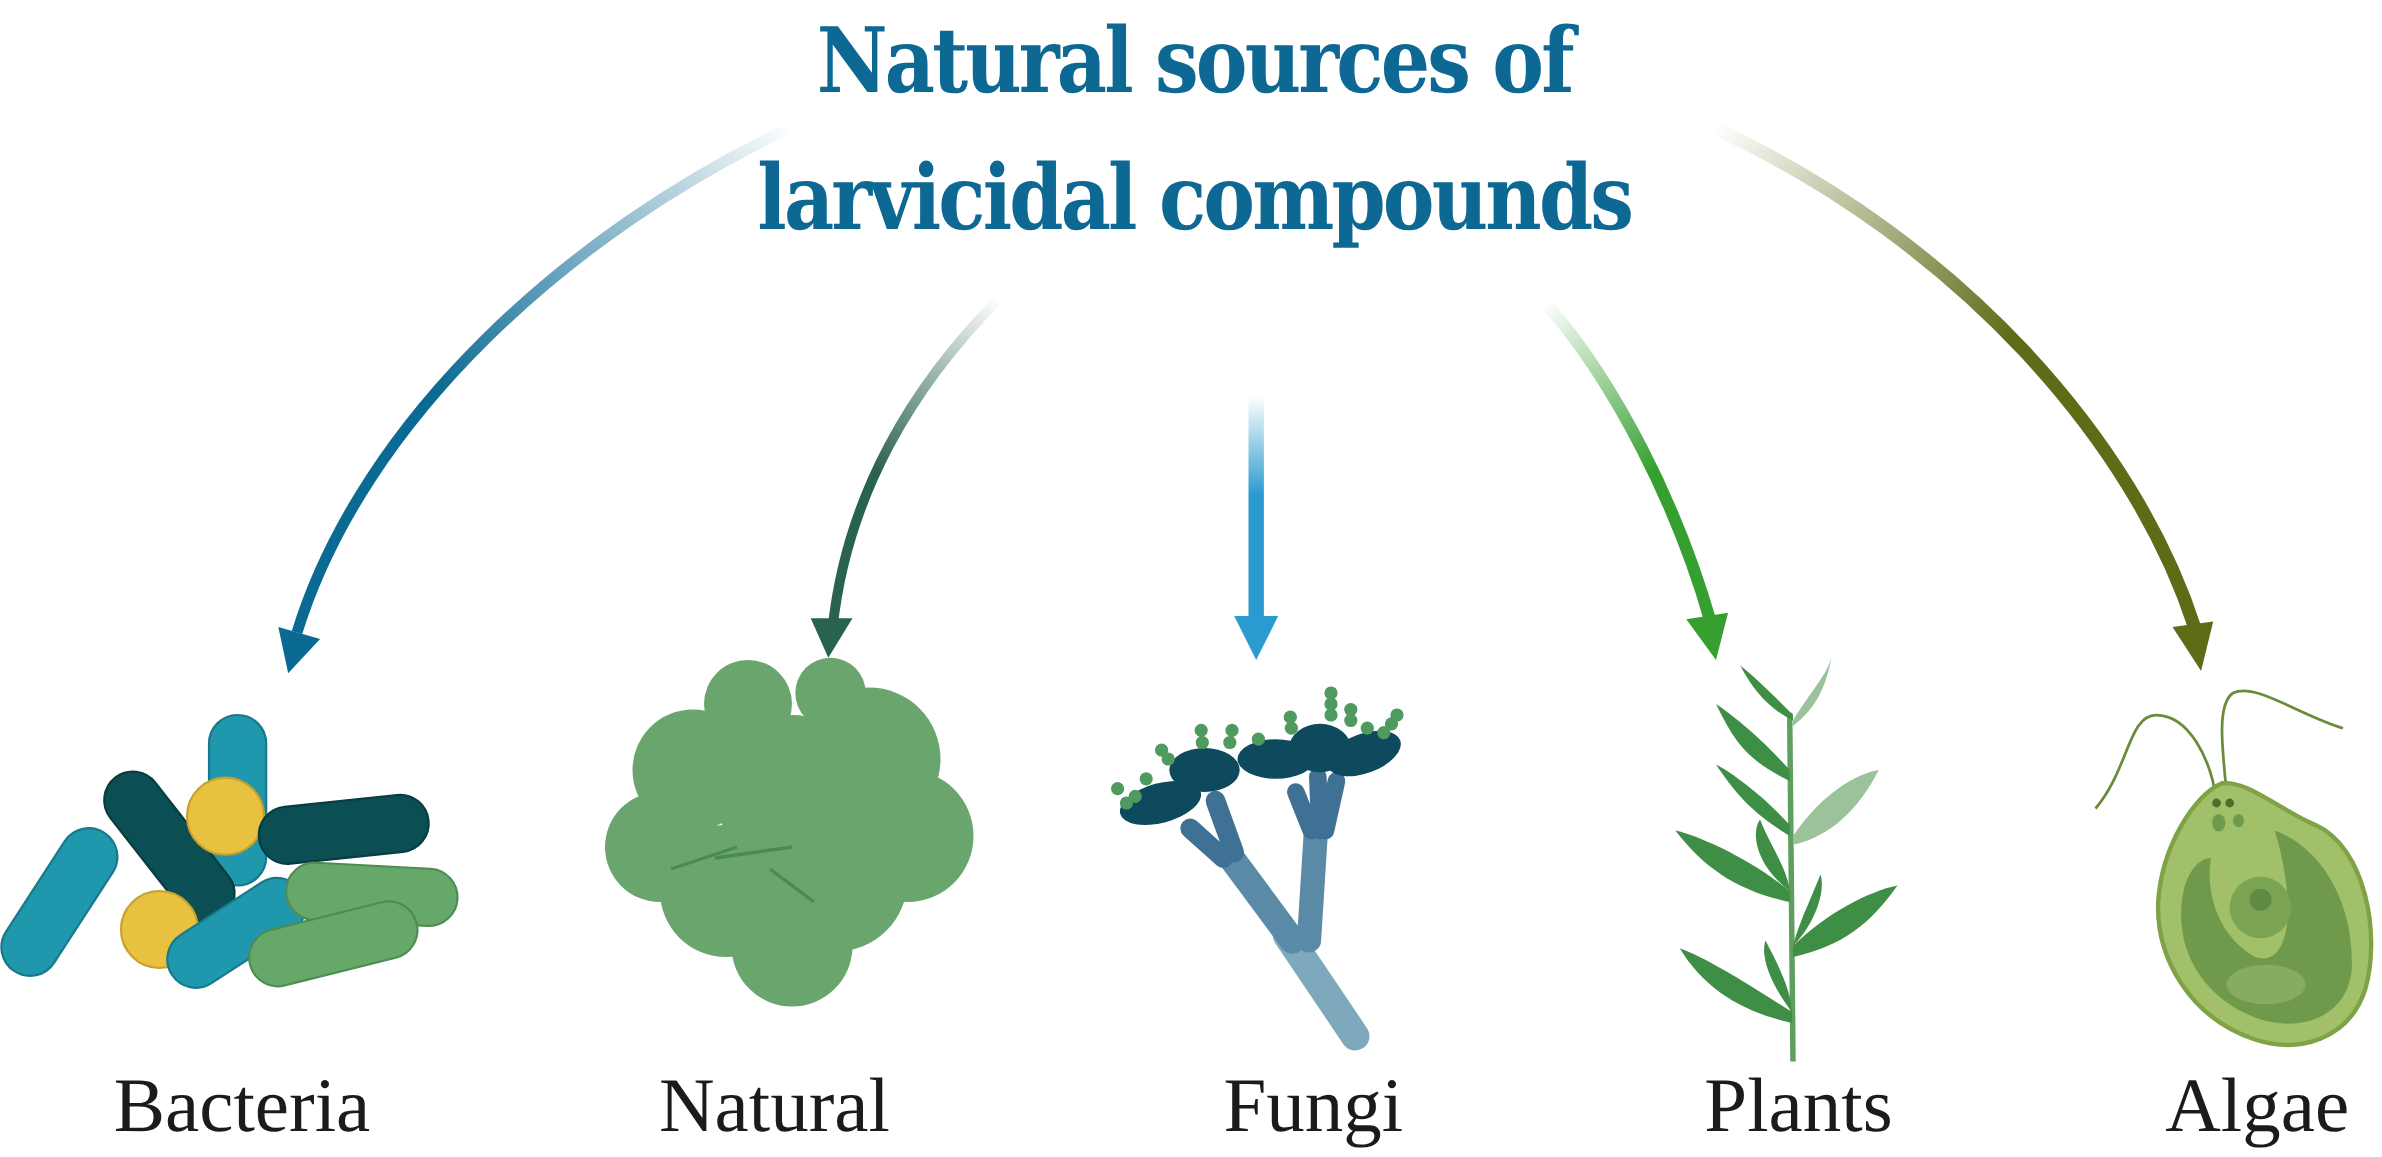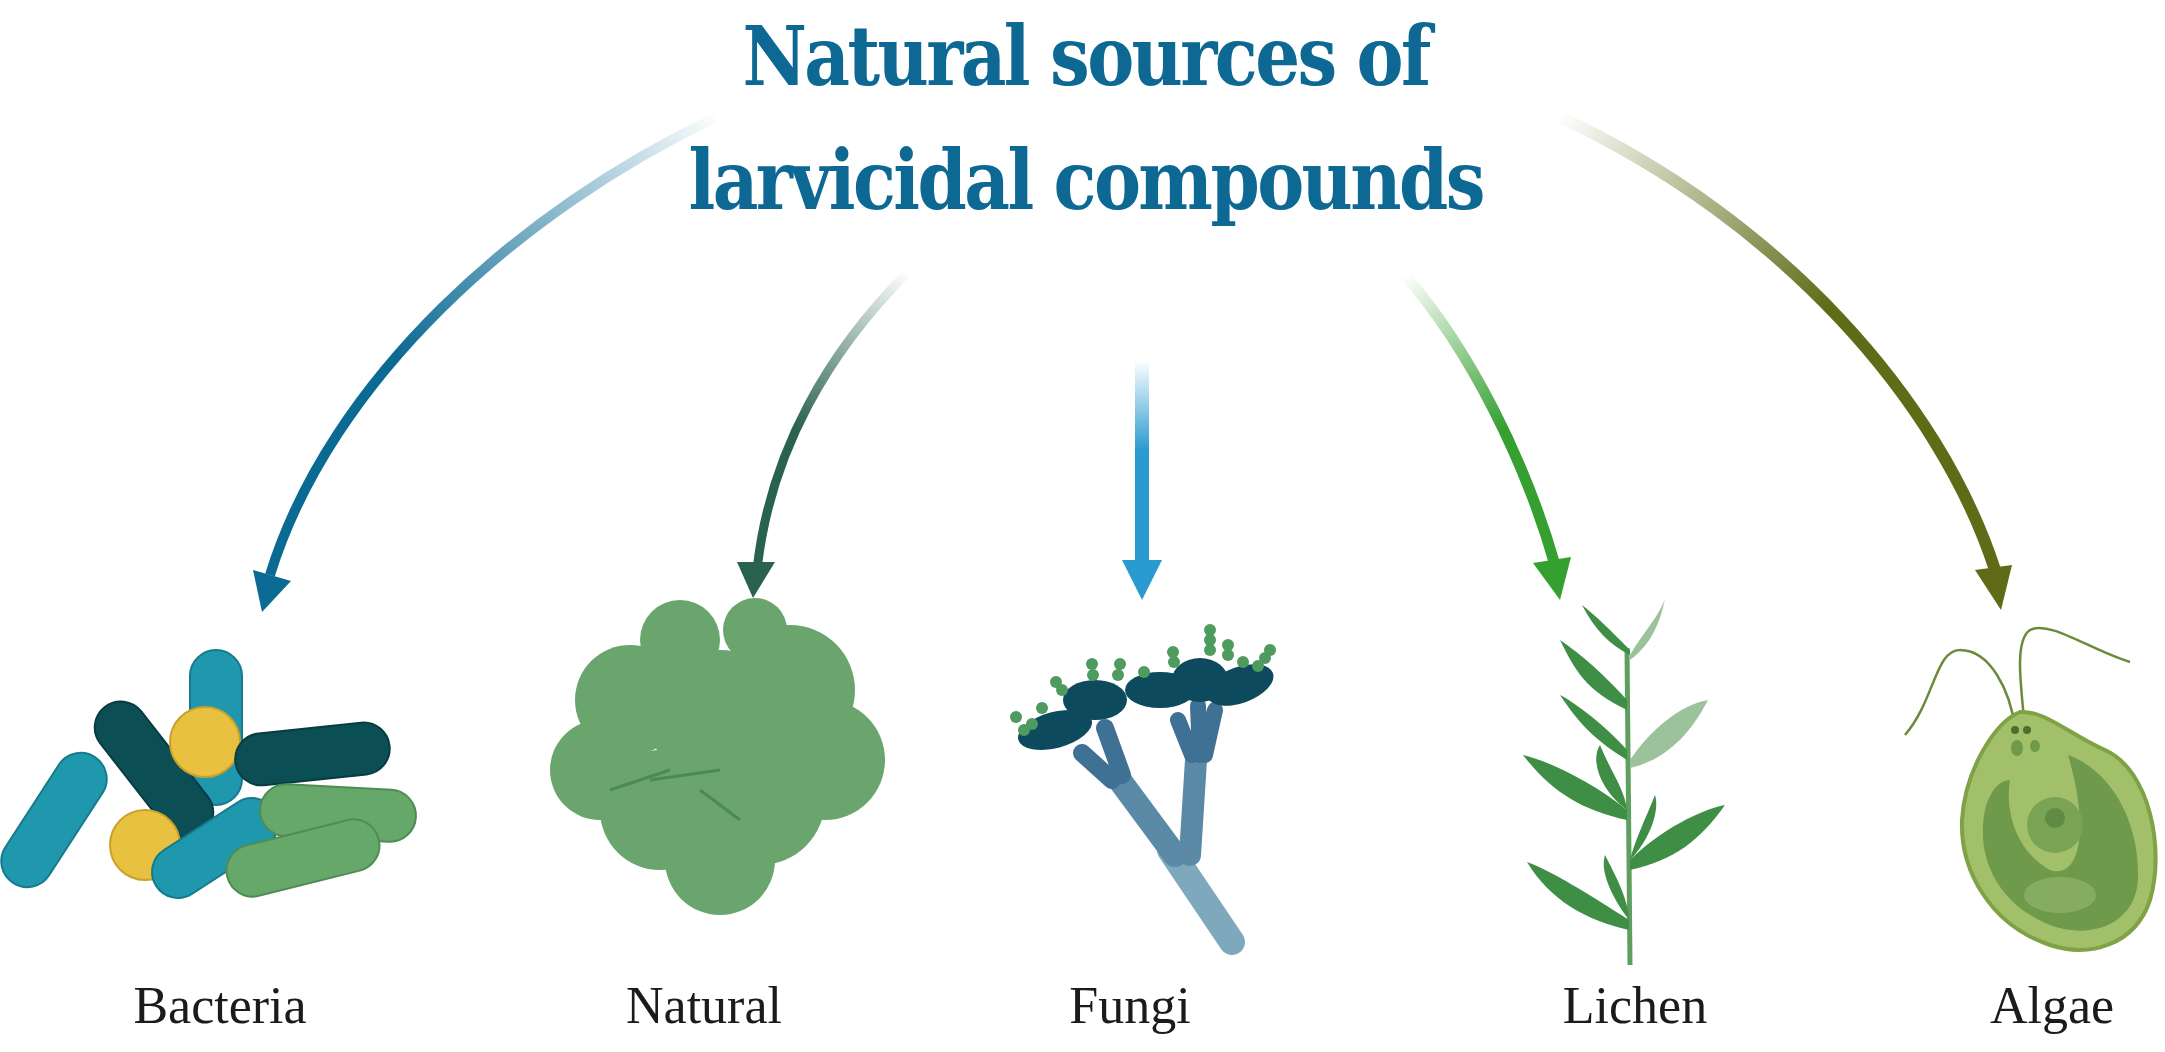--- a/index.html
+++ b/index.html
@@ -8,21 +8,21 @@
     position: absolute; left: 0; width: 2165px; top: -6px;
     text-align: center; color: #0d6894;
     font-family: "DejaVu Serif", serif; font-weight: bold;
     font-size: 82px; line-height: 124px; letter-spacing: -3px;
     transform: scaleX(0.86); transform-origin: 1105px 0;
   }
   .title span { display: block; }
   svg.canvas { position: absolute; left: 0; top: 0; }
   .label {
     position: absolute; top: 966px; height: 80px;
-    font-family: "Liberation Serif", serif; font-size: 52px; color: #1b1b1b;
+    font-family: "Liberation Serif", serif; font-size: 70px; color: #1b1b1b;
     text-align: center; line-height: 80px; width: 300px;
   }
 </style>
 </head>
 <body>
 
 <div class="title">
   <span>Natural sources of</span>
   <span>larvicidal compounds</span>
 </div>
@@ -166,15 +166,15 @@
     <ellipse cx="2060" cy="895" rx="36" ry="18" fill="#8fb36a" opacity="0.7"></ellipse>
     <circle cx="2015" cy="730" r="4" fill="#4f6e2a"></circle>
     <circle cx="2027" cy="730" r="4" fill="#4f6e2a"></circle>
     <ellipse cx="2017" cy="748" rx="6" ry="8" fill="#6f9a4c"></ellipse>
     <ellipse cx="2035" cy="746" rx="5" ry="6" fill="#6f9a4c"></ellipse>
   </g>
 </svg>
 
 <div class="label" style="left:70px;">Bacteria</div>
 <div class="label" style="left:554px;">Natural</div>
-<div class="label" style="left:980px;">Fungi</div>
-<div class="label" style="left:1485px;">Lichen</div>
+<div class="label" style="left:1044px;">Fungi</div>
+<div class="label" style="left:1485px;">Plants</div>
 <div class="label" style="left:1902px;">Algae</div>
 
 </body></html>

